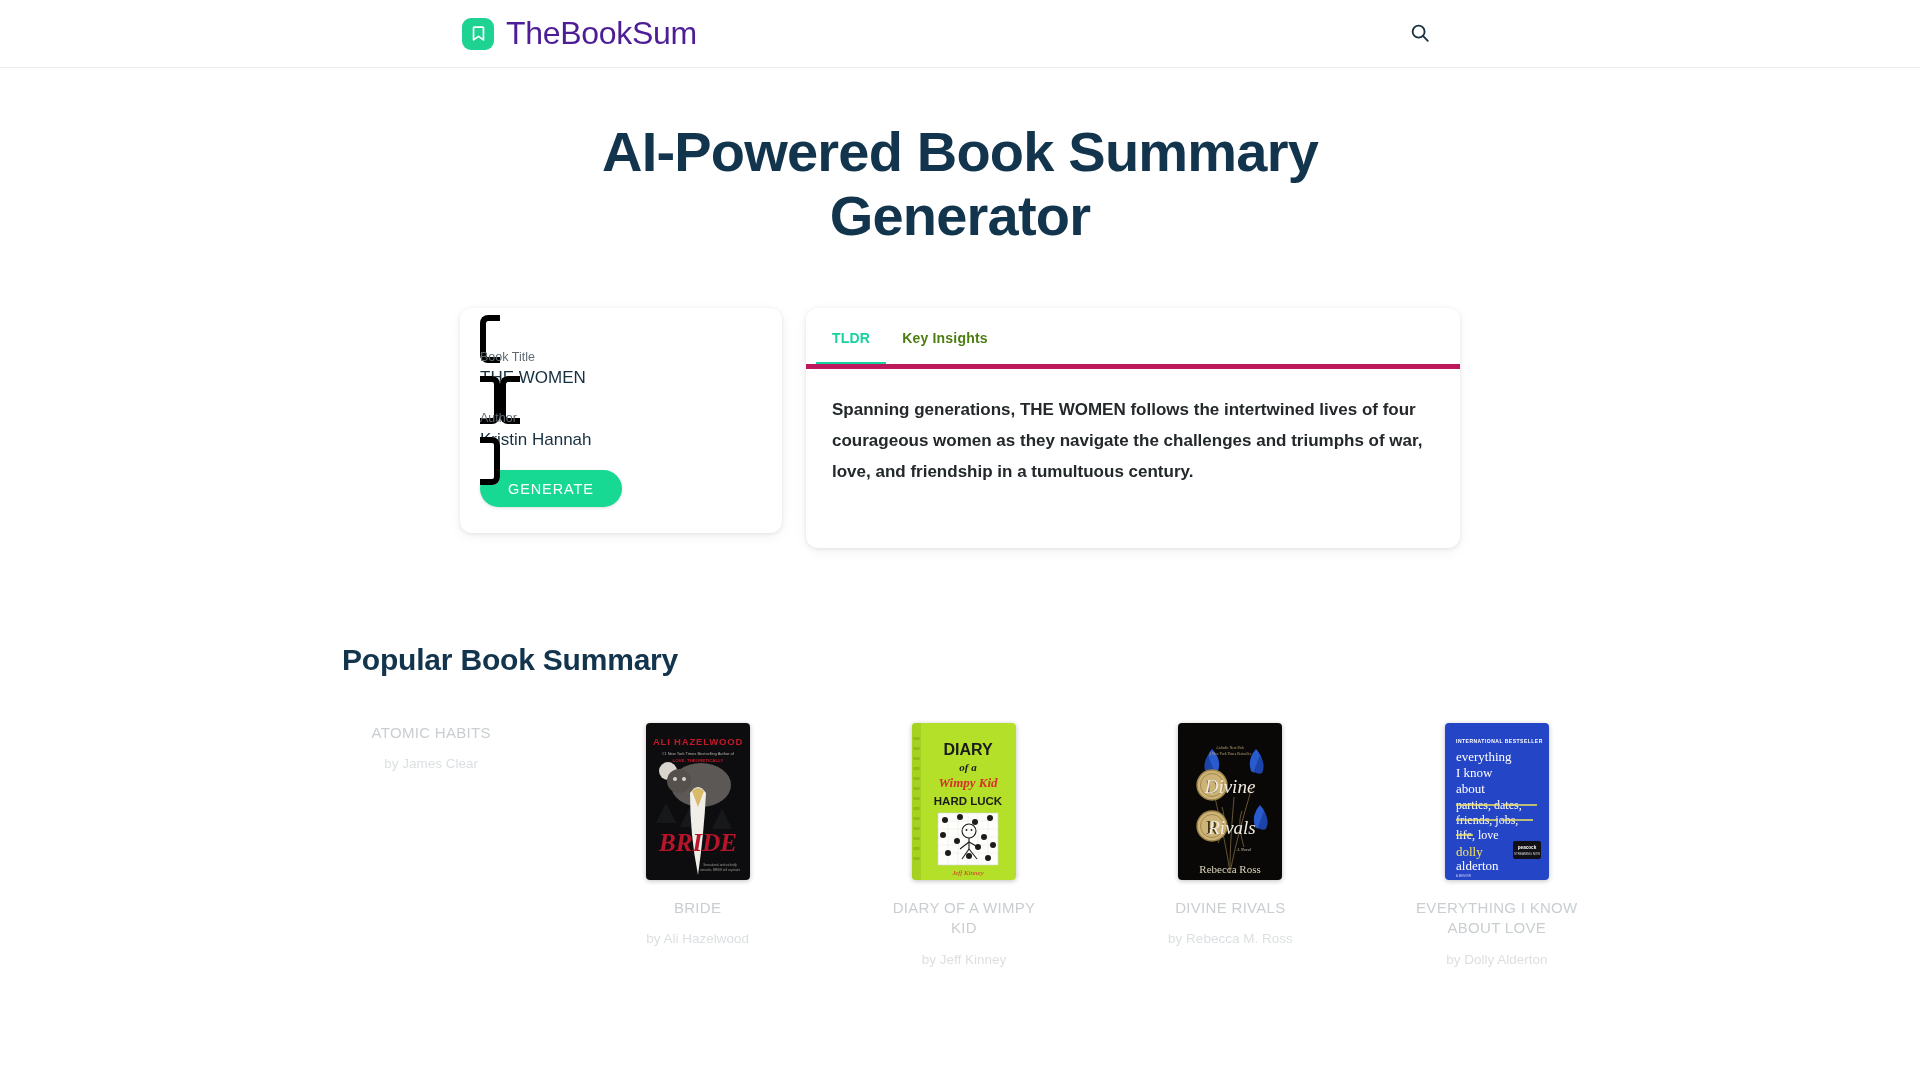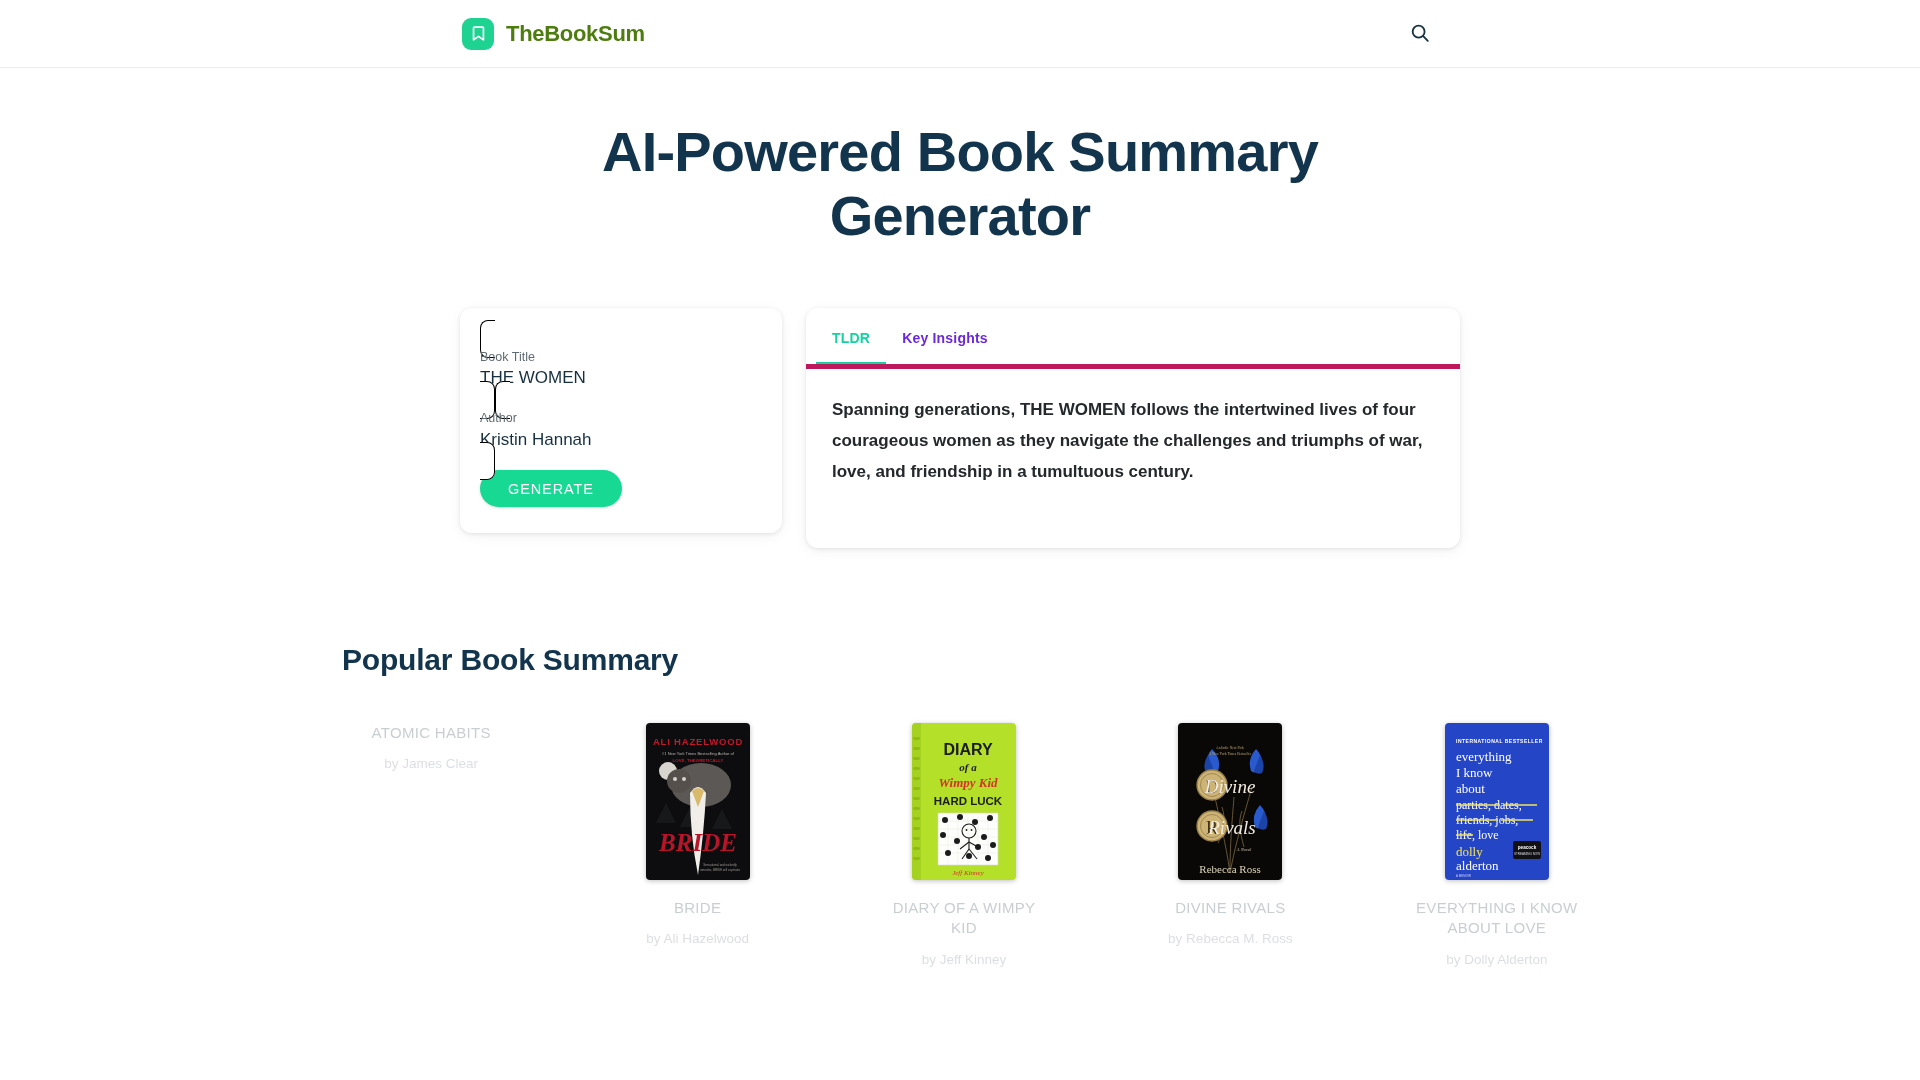--- a/index.html
+++ b/index.html
@@ -27,23 +27,23 @@
     margin-left: 462px;
   }
   .logo-mark {
     width: 32px; height: 32px;
     border-radius: 9px;
     background: #1ed292;
     display: flex; align-items: center; justify-content: center;
     flex: none;
   }
   .brand-name {
-    font-size: 22px;
-    font-weight: 700;
-    color: #4d7c0f;
+    font-size: 32px;
+    font-weight: 400;
+    color: #4c1d95;
     letter-spacing: -0.3px;
   }
   .search-btn {
     position: absolute;
     left: 1405px;
     top: 19px;
     width: 30px; height: 30px;
     display: flex; align-items: center; justify-content: center;
     cursor: pointer;
     background: none; border: none;
@@ -71,21 +71,21 @@
     align-items: flex-start;
   }
   .form-card {
     width: 322px;
     background: #ffffff;
     border-radius: 12px;
     box-shadow: 0 1px 4px rgba(0,0,0,0.09), 0 3px 14px rgba(0,0,0,0.05);
     padding: 22px 20px 26px 20px;
   }
   .field {
-    border: 1px solid #000000;
+    border: 6px solid #000000;
     border-radius: 8px;
     padding: 9px 14px 10px 14px;
     background: #fff;
     margin-bottom: 22px;
     cursor: text;
   }
   .field:last-of-type { margin-bottom: 26px; }
   .field-label {
     font-size: 12.5px;
     color: #5f6b72;
@@ -127,21 +127,21 @@
   }
   .tabs {
     display: flex;
     border-bottom: 5px solid #be185d;
     padding: 0 10px;
   }
   .tab {
     padding: 22px 16px 16px 16px;
     font-size: 14px;
     font-weight: 700;
-    color: #6d28d9;
+    color: #4d7c0f;
     letter-spacing: 0.2px;
     cursor: pointer;
     background: none; border: none;
     border-bottom: 2px solid transparent;
     font-family: "Liberation Sans", sans-serif;
   }
   .tab.active {
     color: #17d1a0;
     border-bottom-color: #17d1a0;
   }

